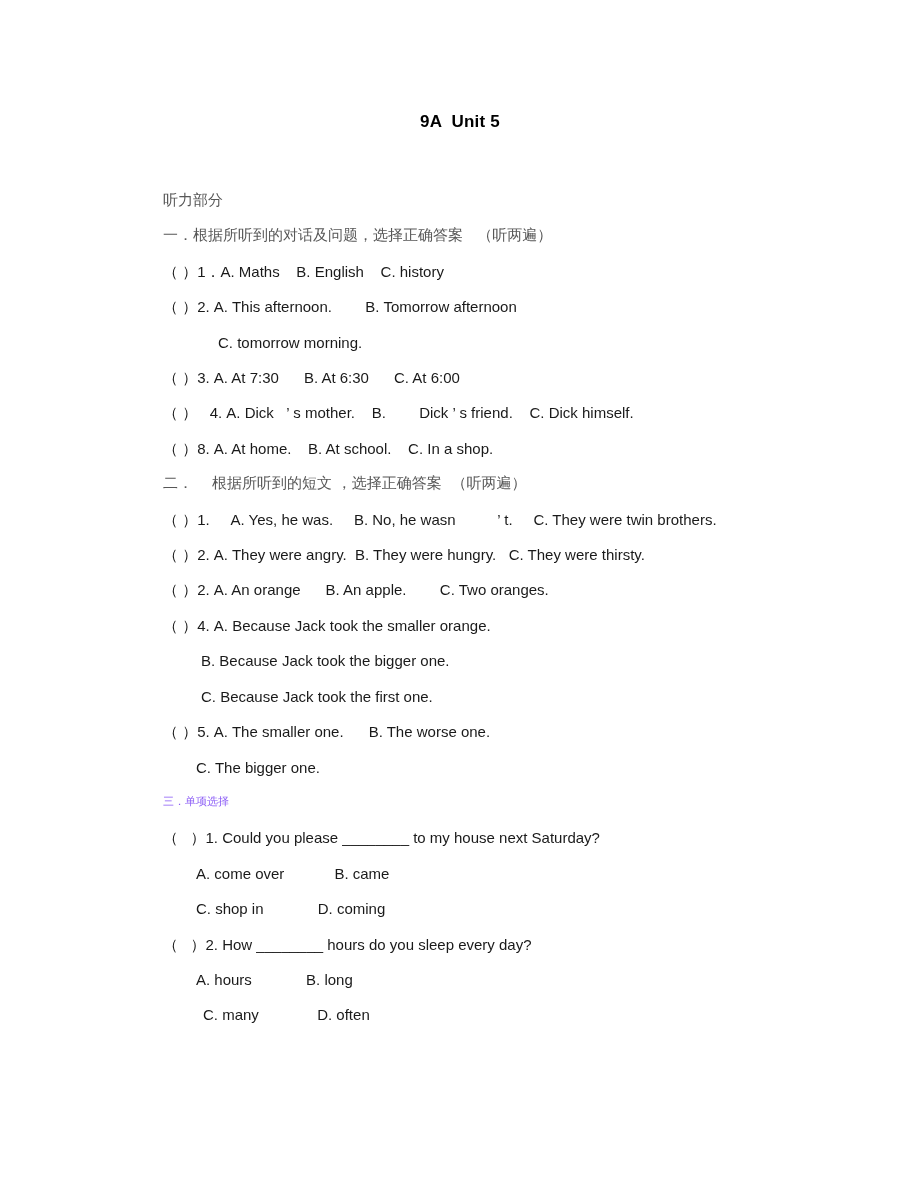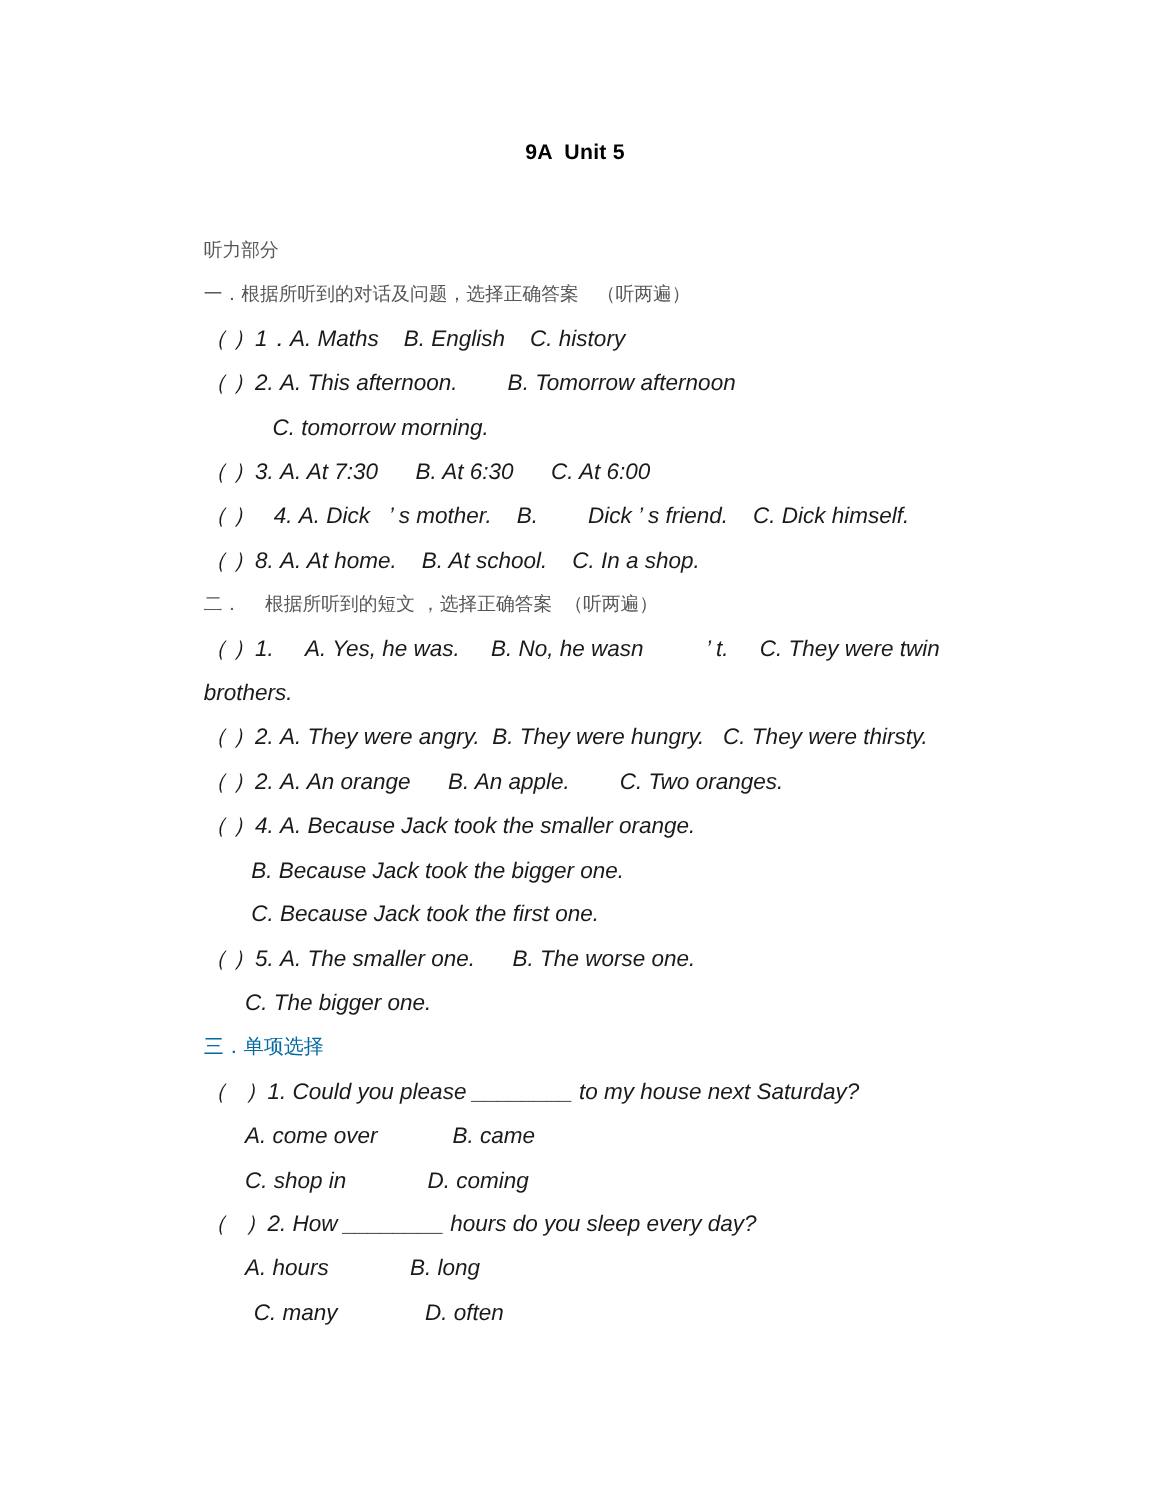--- a/index.html
+++ b/index.html
@@ -41,41 +41,40 @@
   
   .body-block {
     position: absolute;
     left: 131px;
     top: 183px;
     width: 600px;
     margin-left: 32px;
   }
 
   .line {
-    font-size: 18px;
+    font-size: 15px;
     color: #1a1a1a;
     line-height: 35.4px;
     white-space: pre-wrap;
     word-break: normal;
-    font-style: italic;
   }
 
   
   .cn {
     font-family: "DejaVu Serif", "Liberation Serif", serif;
     color: #575757;
     font-size: 15px;
     line-height: 35.4px;
     white-space: pre-wrap;
   }
 
   .cn-small {
-    font-family: Liberation Sans, sans-serif;
-    color: #0369a1;
-    font-size: 16px;
+    font-family: Liberation Mono, monospace;
+    color: #8b5cf6;
+    font-size: 11px;
     line-height: 35.4px;
     white-space: pre-wrap;
   }
 
   
   .ind-33 { padding-left: 33px; }
   .ind-38 { padding-left: 38px; }
   .ind-40 { padding-left: 40px; }
   .ind-55 { padding-left: 55px; }
 

